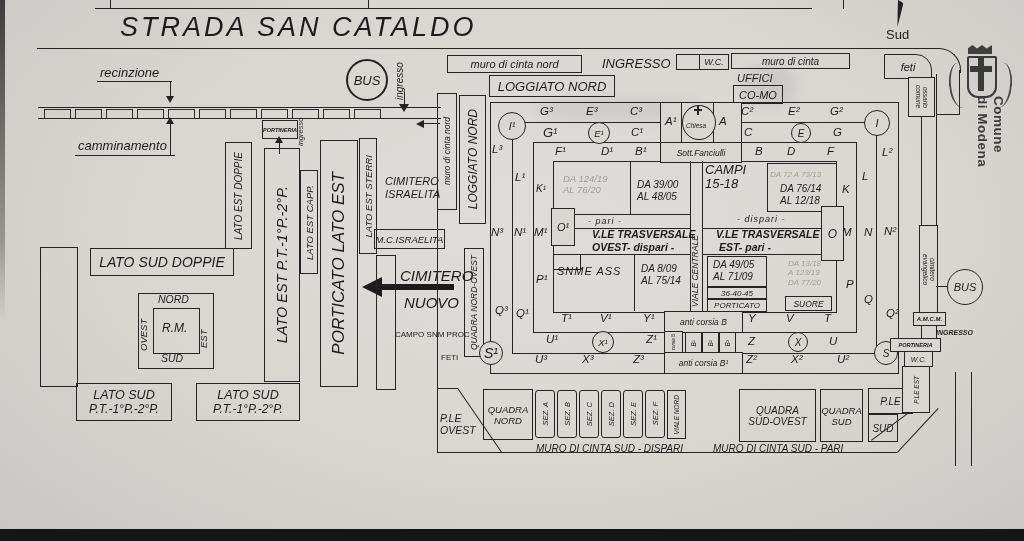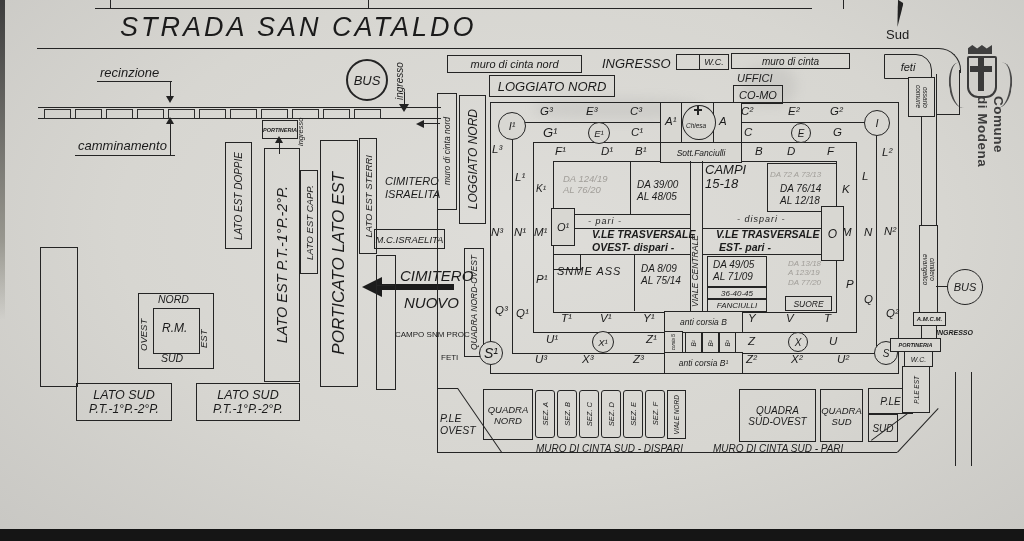--- a/index.html
+++ b/index.html
@@ -86,20 +86,23 @@
 
   <div class="t" style="left:78px;top:139px;font-size:13px;">camminamento</div>
   <div class="hl" style="left:75px;top:155px;width:100px;"></div>
   <div class="vl" style="left:170px;top:122px;height:33px;"></div>
   <div class="ah" style="left:166px;top:117px;border-left:4px solid transparent;border-right:4px solid transparent;border-bottom:7px solid #222;"></div>
 
   <div class="ah" style="left:416px;top:120px;border-top:4px solid transparent;border-bottom:4px solid transparent;border-right:8px solid #222;"></div>
   <div class="hl" style="left:424px;top:123px;width:16px;"></div>
 
   <div class="b" style="left:40px;top:247px;width:36px;height:138px;"></div>
+  <div class="b bx" style="left:90px;top:248px;width:142px;height:26px;">
+      <span class="tx" style="font-size:14px;">LATO SUD DOPPIE</span>
+    </div>
   <div class="b bx" style="left:225px;top:142px;width:25px;height:105px;">
       <span class="tx v" style="font-size:10px;">LATO EST DOPPIE</span>
     </div>
   <div class="b bx" style="left:264px;top:148px;width:34px;height:232px;">
       <span class="tx v" style="font-size:14.5px;">LATO EST P.T.-1°P.-2°P.</span>
     </div>
   <div class="b bx" style="left:300px;top:170px;width:16px;height:102px;">
       <span class="tx v" style="font-size:9.5px;">LATO EST CAPP.</span>
     </div>
   <div class="b bx" style="left:320px;top:140px;width:36px;height:245px;">
@@ -348,21 +351,21 @@
     </div>
   <div class="ml faint" style="left:788px;top:259px;font-size:8px;">
       <span>DA 13/18</span>
       <span>A 123/19</span>
       <span>DA 77/20</span>
     </div>
   <div class="b bx" style="left:707px;top:287px;width:58px;height:11px;">
       <span class="tx" style="font-size:8px;">36-40-45</span>
     </div>
   <div class="b bx" style="left:707px;top:298px;width:58px;height:12px;">
-      <span class="tx" style="font-size:8px;">FANCIULLI</span>
+      <span class="tx" style="font-size:8px;">PORTICATO</span>
     </div>
   <div class="b bx" style="left:785px;top:296px;width:45px;height:13px;">
       <span class="tx" style="font-size:8.5px;">SUORE</span>
     </div>
   <div class="b bx" style="left:821px;top:206px;width:21px;height:53px;background:#d8d7d2;">
       <span class="tx" style="font-size:12px;">O</span>
     </div>
 
   <div class="b bx" style="left:664px;top:311px;width:77px;height:20px;background:#d8d7d2;">
       <span class="tx" style="font-size:8.5px;">anti corsia B</span>

